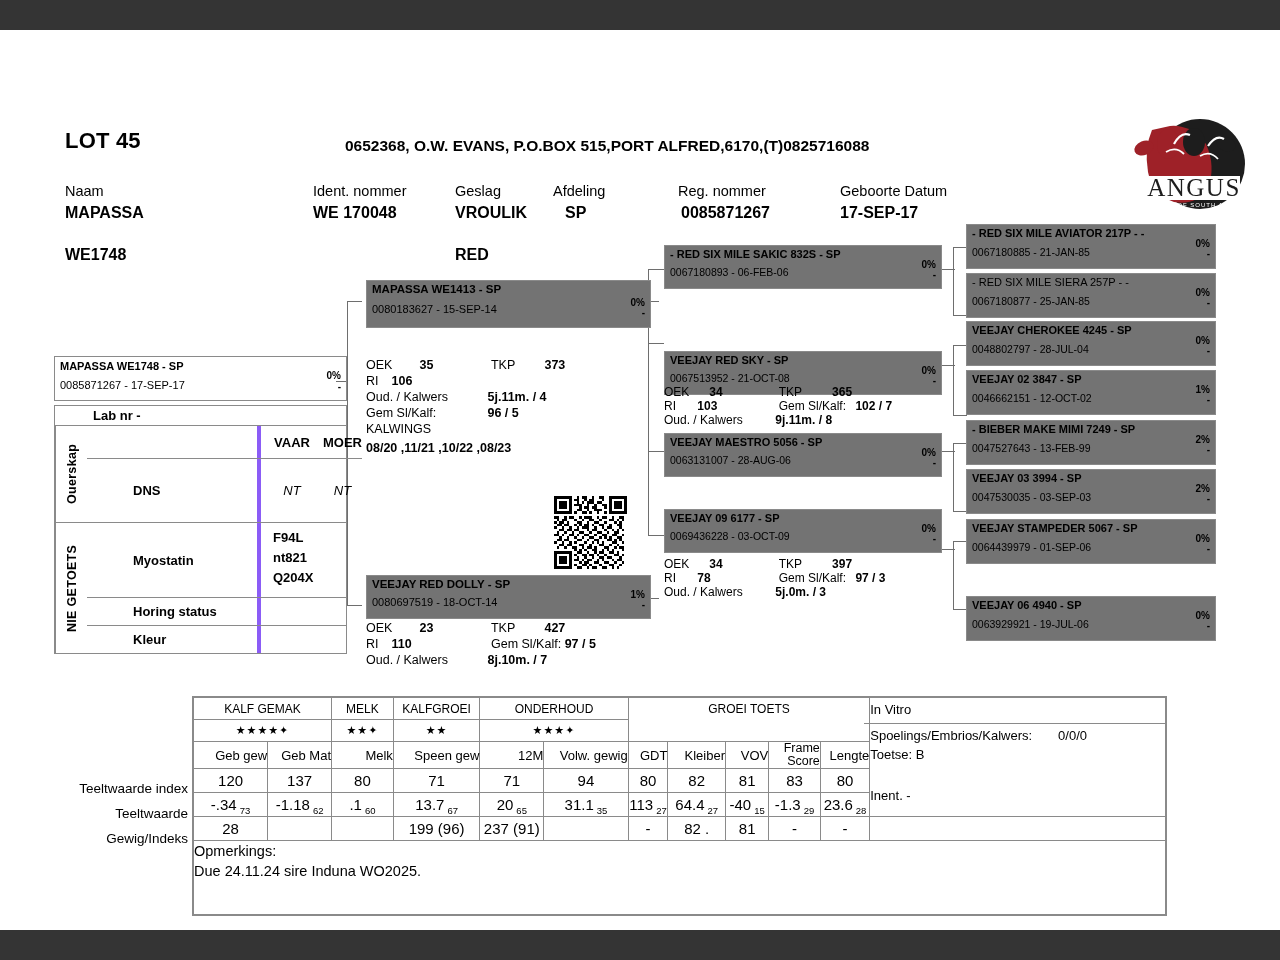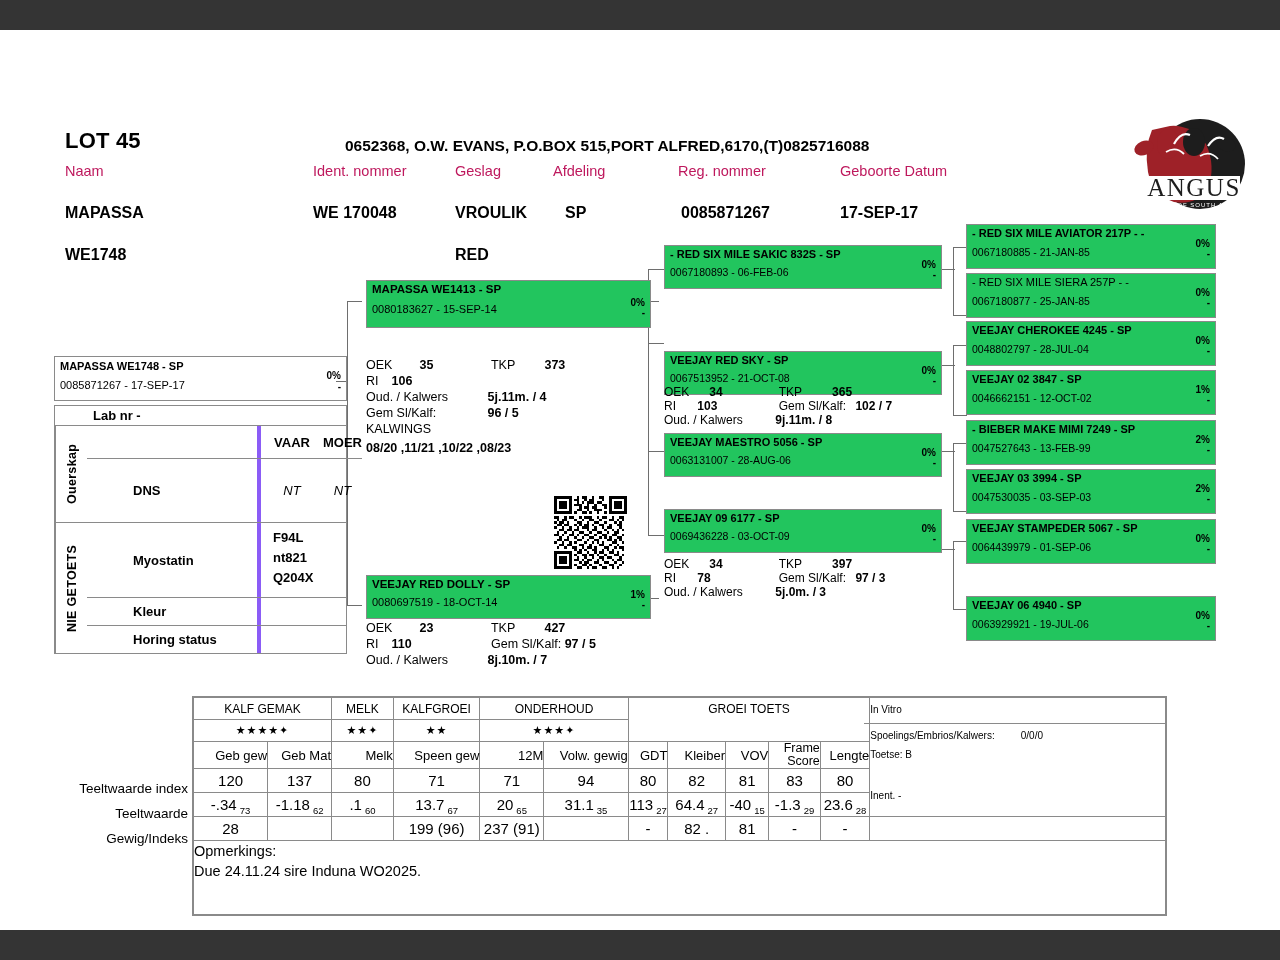--- a/index.html
+++ b/index.html
@@ -13,31 +13,31 @@
   #page {
     position:absolute; left:0; top:30px;
     width:1280px; height:900px;
     background:#ffffff;
   }
   .abs { position:absolute; }
 
   
   #lot { left:65px; top:98px; font-size:22px; font-weight:bold; letter-spacing:.2px; }
   #breeder { left:345px; top:107px; font-size:15.5px; font-weight:bold; }
-  .hdr-lbl { font-size:14.5px; color:#be185d; }
+  .hdr-lbl { font-size:14.5px; color:#000000;margin-top:20px; }
   .hdr-val { font-size:16px; font-weight:bold; color:#000; }
 
   
   #logo { left:1122px; top:84px; width:140px; height:105px; }
   #logo svg { display:block; }
 
   
   .node {
     border:1px solid #8a8a8a;
-    background:#22c55e;
+    background:#737373;
     padding:2px 5px 1px 5px;
     position:absolute;
   }
   .node .nm { font-size:11px; font-weight:bold; line-height:13px; white-space:nowrap; }
   .node .nm.light { font-weight:normal; }
   .node .id { font-size:10.5px; line-height:13px; white-space:nowrap; }
   .node .pct { position:absolute; right:5px; font-size:10px; font-weight:bold; text-align:right; }
   .node .pct .p1 { display:block; line-height:11px; }
   .node .pct .p2 { display:block; line-height:10px; }
 
@@ -98,21 +98,21 @@
   #btable td, #btable th { border:1px solid #8a8a8a; font-weight:normal; padding:0; }
   .grp { text-align:center; font-size:12px; height:22px; }
   .stars { text-align:center; font-size:11px; height:22px; letter-spacing:1px; }
   .colh { text-align:right; font-size:13px; height:25px; }
   .colh.two { line-height:13px; font-size:12.5px; }
   .rv { text-align:center; font-size:15px; height:24px; }
   .rv.bold { font-weight:bold; }
   .rv sub { font-size:9.5px; font-weight:normal; vertical-align:baseline; position:relative; top:4px; padding-left:3px; }
   .rowlab { position:absolute; right:0; text-align:right; font-size:13.5px; white-space:nowrap; }
   #rowlabs { left:-135px; top:0; width:130px; position:absolute; }
-  #invitro { font-size:10px; line-height:23px; padding:3px 0 0 6px; vertical-align:top; }
+  #invitro { font-size:13px; line-height:23px; padding:3px 0 0 6px; vertical-align:top; }
   #invitro .ln2 { display:flex; }
   #opm { font-size:14.5px; line-height:20px; padding:6px 0 0 6px; height:74px; vertical-align:top; text-align:left; }
 </style>
 </head>
 <body>
 
 <div id="page">
 
   <div class="abs" id="lot">LOT 45</div>
   <div class="abs" id="breeder">0652368, O.W. EVANS, P.O.BOX 515,PORT ALFRED,6170,(T)0825716088</div>
@@ -221,25 +221,25 @@
         <div style="flex:1;">
           <div class="igrow" style="height:74px;border-top:none;">
             <div class="cellL">Myostatin</div>
             <div class="cellWide">
               <div>F94L</div>
               <div>nt821</div>
               <div>Q204X</div>
             </div>
           </div>
           <div class="igrow" style="height:28px;">
-            <div class="cellL">Kleur</div>
+            <div class="cellL">Horing status</div>
             <div class="cellWide"></div>
           </div>
           <div class="igrow" style="height:28px;">
-            <div class="cellL">Horing status</div>
+            <div class="cellL">Kleur</div>
             <div class="cellWide"></div>
           </div>
         </div>
       </div>
     </div>
   </div>
 
   <div class="node n-g1" style="left:366px; top:250px;">
     <div class="nm">MAPASSA WE1413 - SP</div>
     <div class="id">0080183627 - 15-SEP-14</div>

